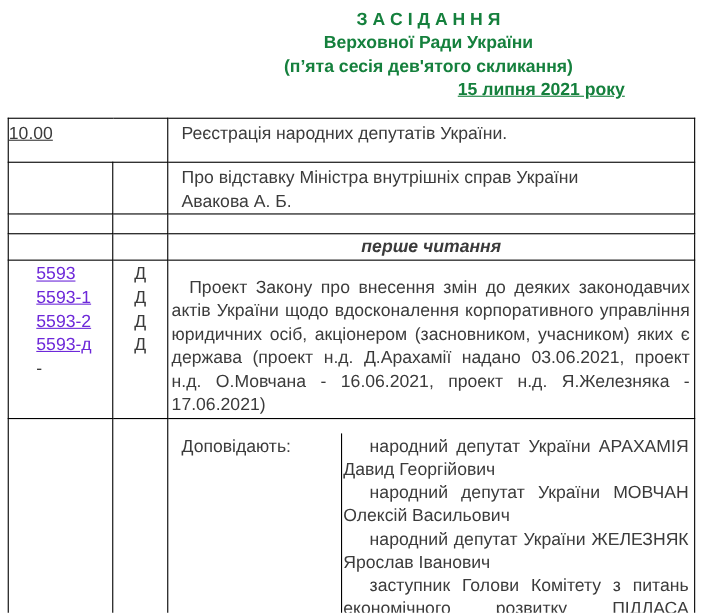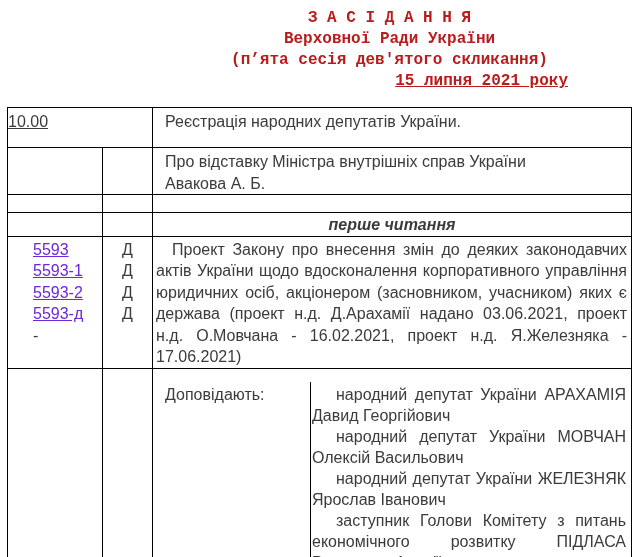--- a/index.html
+++ b/index.html
@@ -3,21 +3,21 @@
 <meta charset="utf-8">
 <style>
   html,body{margin:0;padding:0;}
   body{
     width:639px;height:557px;overflow:hidden;background:#ffffff;
     font-family:"Liberation Sans","DejaVu Sans",sans-serif;
     color:#3b3b3b;font-size:16px;
   }
   
   .doc-header{margin-top:8px;padding-left:140px;text-align:center;
-    color:#b91c1c;font-weight:bold;line-height:21px;font-family:Liberation Mono, monospace;}
+    color:#15803d;font-weight:bold;line-height:21px;}
   .doc-header .date-line{text-align:right;padding-right:71px;}
   .u{text-decoration:underline;}
   
   table.agenda{border-collapse:collapse;table-layout:fixed;
     margin:15px 0 0 7px;width:624px;}
   col.c1{width:95px;} col.c2{width:50px;} col.c3{width:479px;}
   td{border:1.5px solid #000;vertical-align:top;padding:0;
     line-height:21.5px;}
   td.cell-time{height:36px;text-align:left;padding-top:3px;}
   td.cell-reg{height:36px;padding:3px 6px 0 12px;}
@@ -26,21 +26,21 @@
   tr.r3 td{height:17px;}
   tr.r4 td{height:18px;}
   td.cell-stage{text-align:center;font-weight:bold;font-style:italic;padding-top:1px;}
   td.cell-links{padding:2px 0 0 25px;}
   td.cell-links .lnk{display:block;color:#6d28d9;text-decoration:underline;}
   td.cell-links .dash{display:block;color:#3b3b3b;}
   td.cell-flags{text-align:center;padding-top:2px;}
   td.cell-flags div{line-height:21.5px;}
   td.cell-desc{padding:2px 4px 0 3px;}
   .jline{text-align:justify;text-align-last:justify;-moz-text-align-last:justify;}
-  .ind16{text-indent:16px;}
+  .ind16{text-indent:16px;margin-top:12px;}
   .ind24{text-indent:24px;}
   .pline{text-align:left;}
   
   tr.r6 td.col-a,tr.r6 td.col-b{border-bottom:1.5px solid #000;}
   tr.r6 td.col-c{border-bottom:none;padding:0;}
   .split{display:flex;height:180px;margin-top:13px;}
   .split .report-label{width:158px;border-right:1.5px solid #000;
     border-bottom:1.5px solid #000;padding:2px 4px 0 12px;box-sizing:border-box;}
   .split .people{flex:1;padding:2px 5px 0 1px;}
   .people p{margin:0;line-height:21px;}
@@ -101,21 +101,21 @@
       <div>Д</div>
       <div>Д</div>
       <div>Д</div>
       <div>Д</div>
     </td>
     <td class="cell-desc">
       <div class="jline ind16">Проект Закону про внесення змін до деяких законодавчих</div>
       <div class="jline">актів України щодо вдосконалення корпоративного управління</div>
       <div class="jline">юридичних осіб, акціонером (засновником, учасником) яких є</div>
       <div class="jline">держава (проект н.д. Д.Арахамії надано 03.06.2021, проект</div>
-      <div class="jline">н.д. О.Мовчана - 16.02.2021, проект н.д. Я.Железняка -</div>
+      <div class="jline">н.д. О.Мовчана - 16.06.2021, проект н.д. Я.Железняка -</div>
       <div class="pline">17.06.2021)</div>
     </td>
   </tr>
 
   <tr class="r6">
     <td class="col-a"></td>
     <td class="col-b"></td>
     <td class="col-c">
       <div class="split">
         <div class="report-label">Доповідають:</div>

